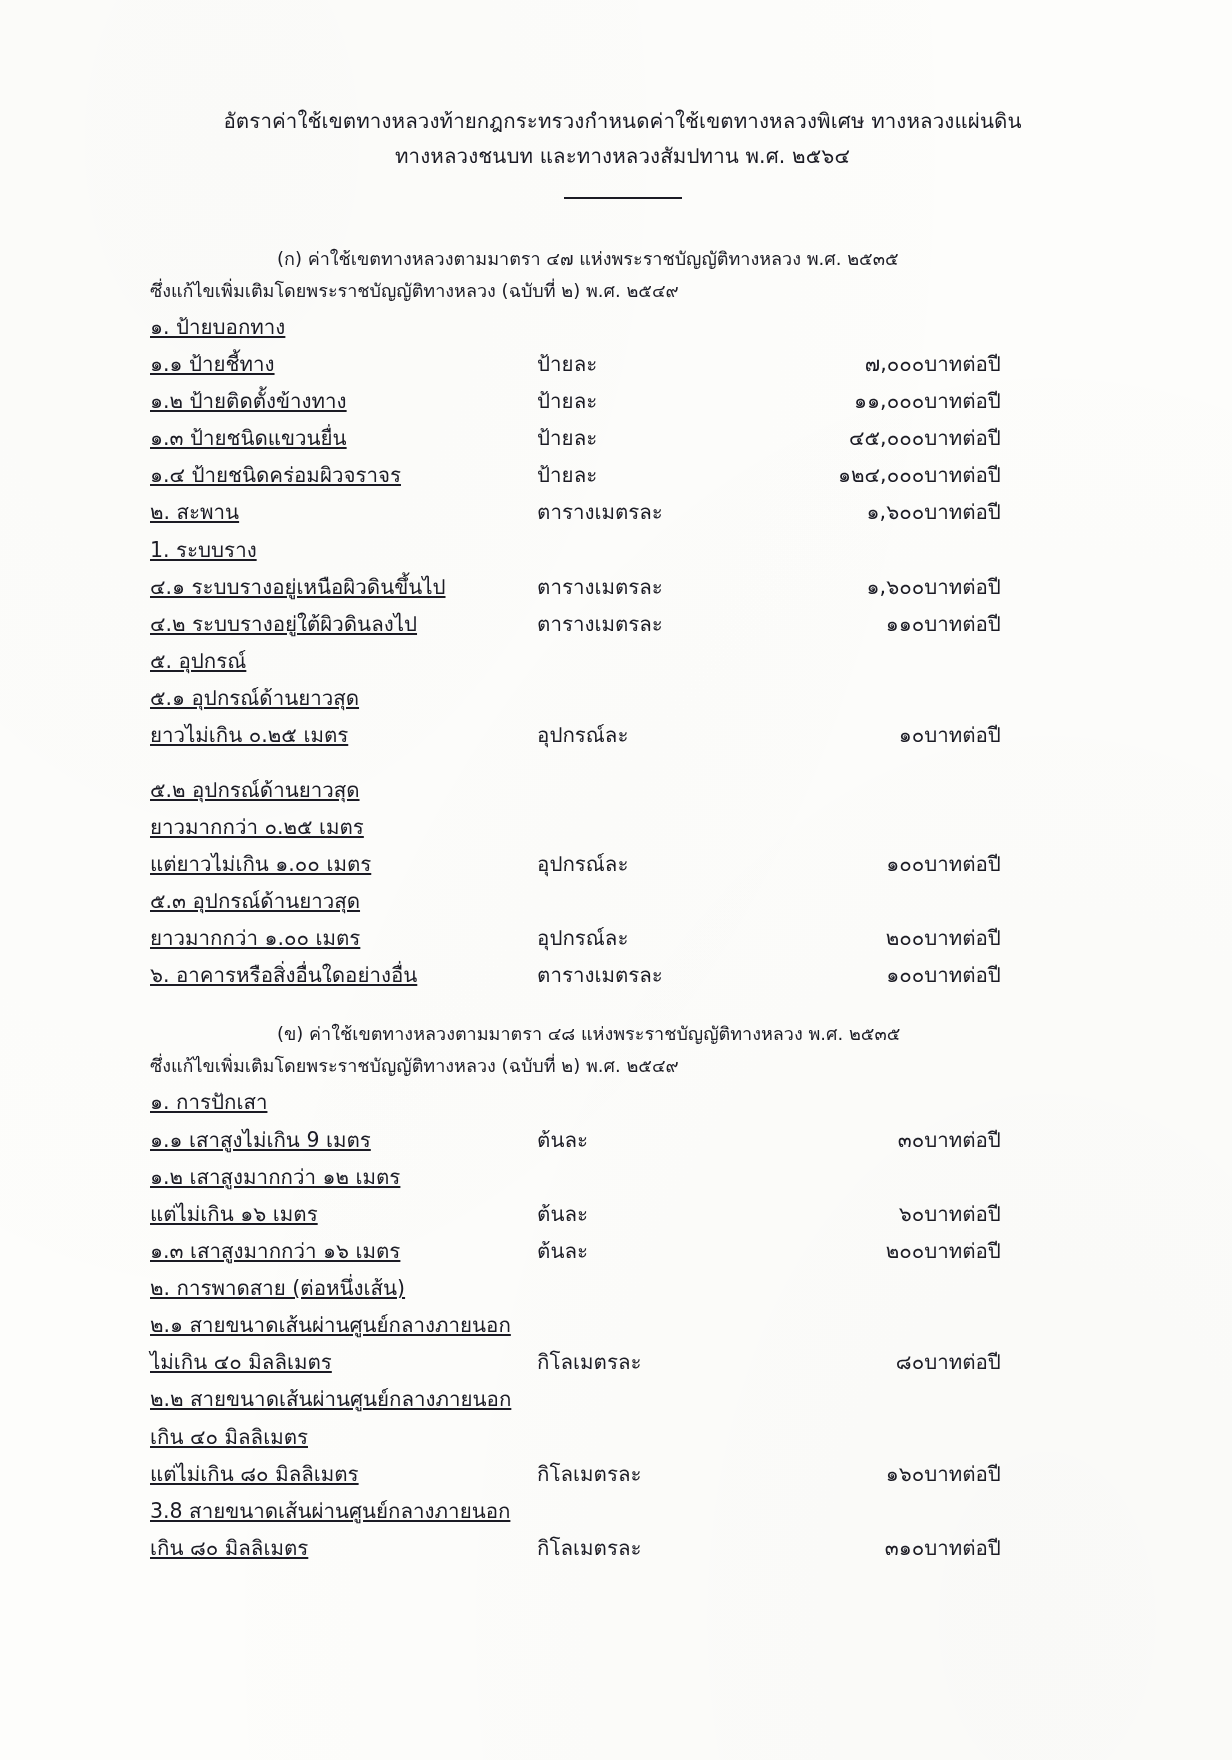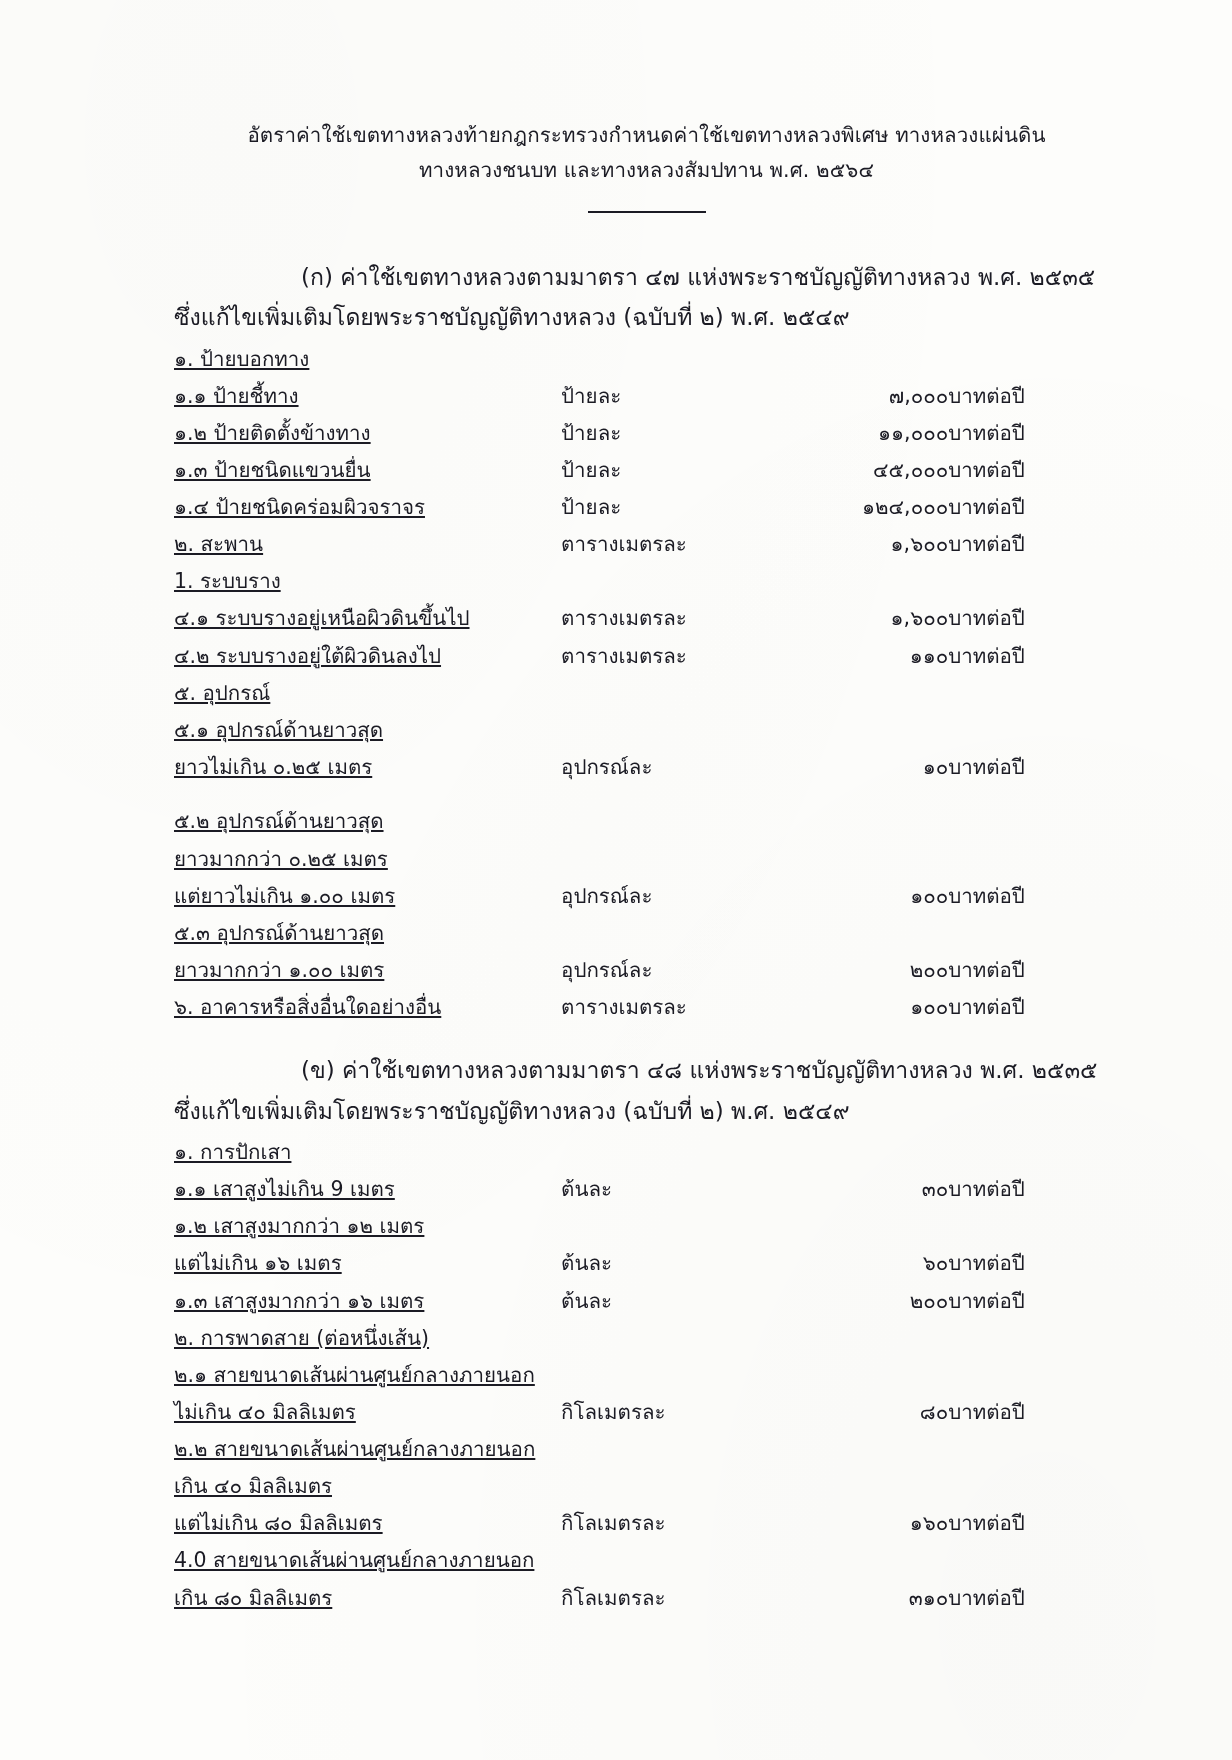--- a/index.html
+++ b/index.html
@@ -23,43 +23,42 @@
     position: absolute;
     inset: 0;
     background:
       radial-gradient(ellipse at 18% 8%, rgba(0,0,0,0.012), rgba(0,0,0,0) 60%),
       radial-gradient(ellipse at 85% 92%, rgba(0,0,0,0.015), rgba(0,0,0,0) 62%);
     pointer-events: none;
   }
   .content {
     position: absolute;
     left: 150px;
-    top: 118px;
+    top: 104px;
     width: 945px;
-    margin-left: 24px;
   }
   .title-block {
     text-align: center;
     font-size: 20.5px;
     line-height: 1.72;
     letter-spacing: 0.1px;
   }
   .title-line {
     display: block;
     white-space: nowrap;
   }
   .rule {
     width: 118px;
     height: 2px;
     background: #1b1b24;
     margin: 22px auto 0 auto;
   }
   .section-head {
     margin-top: 44px;
-    font-size: 23px;
+    font-size: 18px;
     line-height: 1.78;
   }
   .section-head .ln {
     display: block;
     white-space: nowrap;
   }
   .indent1 { padding-left: 127px; }
   .gap-b { margin-top: 24px; }
 
   table.rates {
@@ -286,21 +285,21 @@
           <td class="c-amount"></td>
           <td class="c-per"></td>
         </tr>
         <tr>
           <td class="c-label lvl3">แต่ไม่เกิน ๘๐ มิลลิเมตร</td>
           <td class="c-unit">กิโลเมตรละ</td>
           <td class="c-amount">๑๖๐</td>
           <td class="c-per">บาทต่อปี</td>
         </tr>
         <tr>
-          <td class="c-label lvl2" colspan="2">4.0 สายขนาดเส้นผ่านศูนย์กลางภายนอก</td>
+          <td class="c-label lvl2" colspan="2">3.8 สายขนาดเส้นผ่านศูนย์กลางภายนอก</td>
           <td class="c-amount"></td>
           <td class="c-per"></td>
         </tr>
         <tr>
           <td class="c-label lvl3">เกิน ๘๐ มิลลิเมตร</td>
           <td class="c-unit">กิโลเมตรละ</td>
           <td class="c-amount">๓๑๐</td>
           <td class="c-per">บาทต่อปี</td>
         </tr>
       </tbody>

